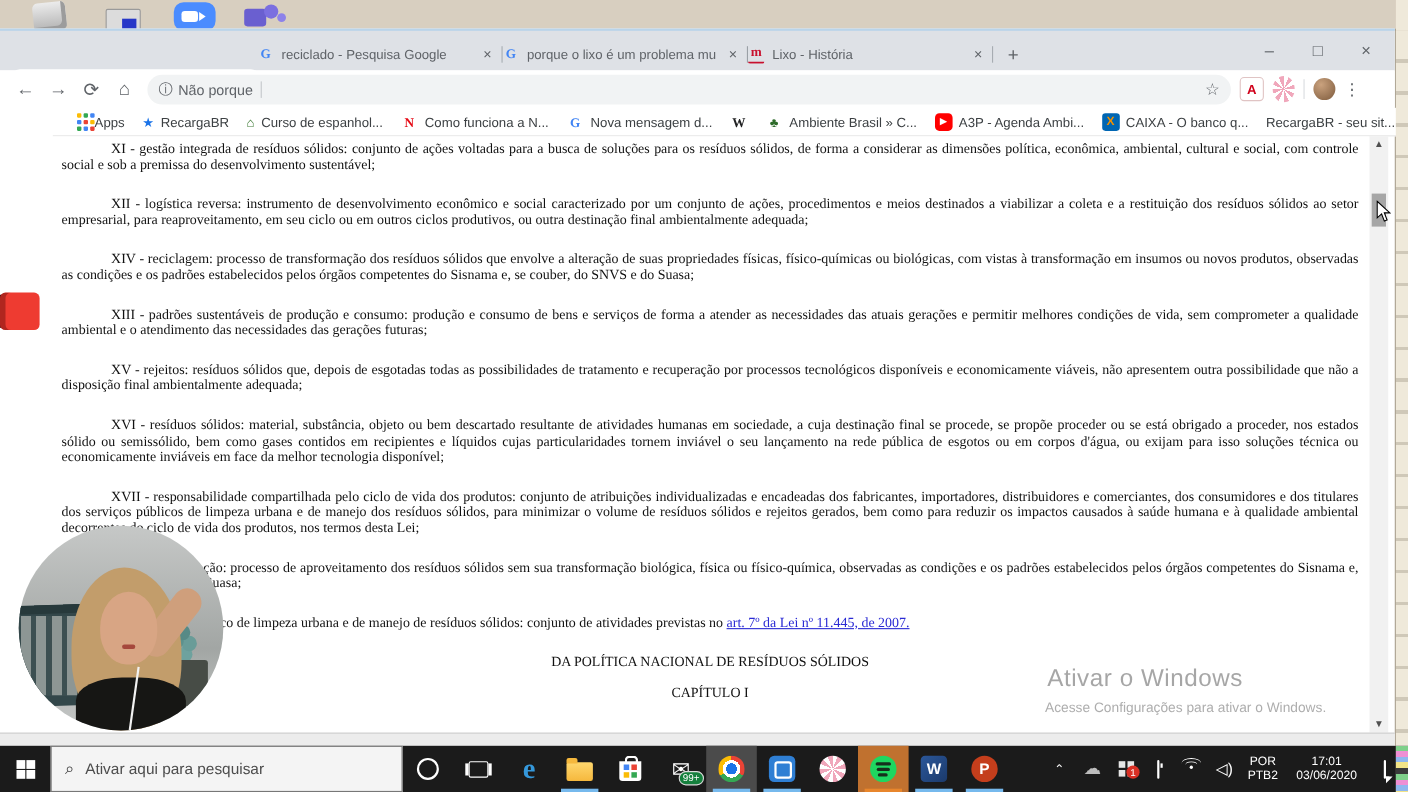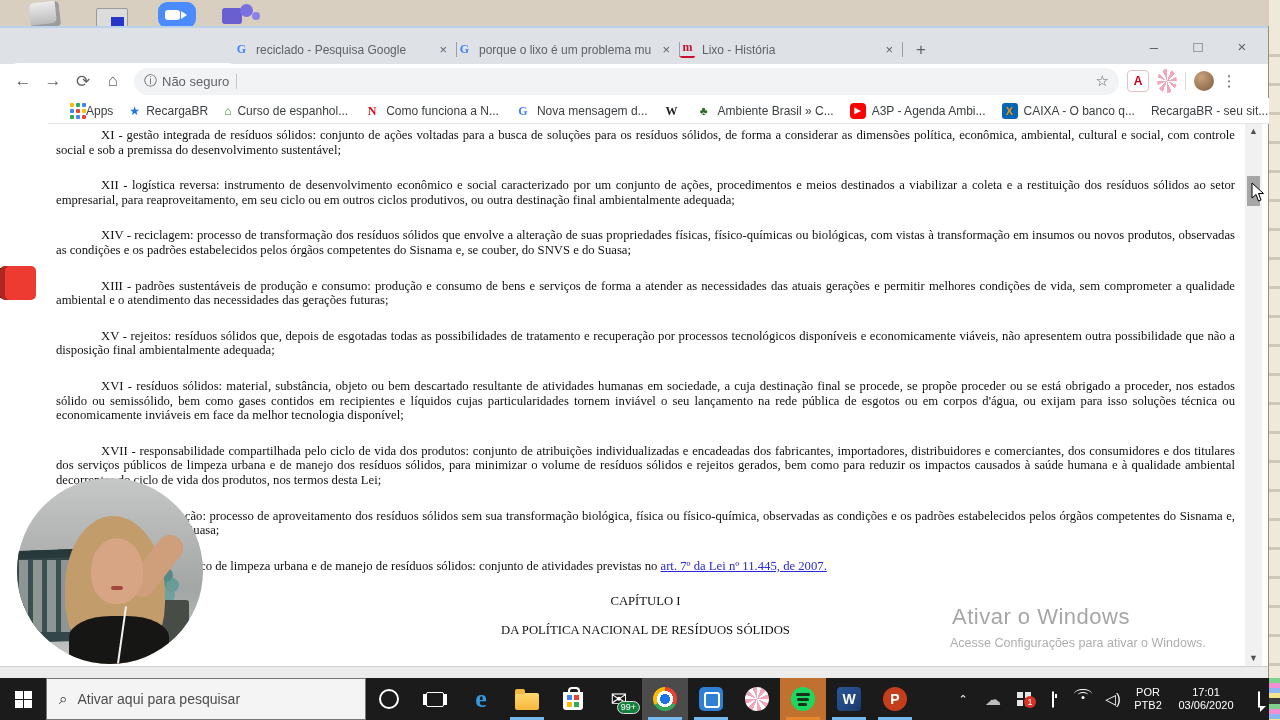--- a/index.html
+++ b/index.html
@@ -170,21 +170,21 @@
       <div class="winctl" style="right:4px;">×</div>
     </div>
 
     <div id="toolbar" class="abs">
       <div class="navbtn" style="margin-left:8px;">←</div>
       <div class="navbtn">→</div>
       <div class="navbtn">⟳</div>
       <div class="navbtn">⌂</div>
       <div id="omnibox">
         <span class="info">ⓘ</span>
-        <span class="sec">Não seguro</span>
+        <span class="sec">Não porque</span>
         <span class="div"></span>
         <span class="star">☆</span>
       </div>
       <span class="extico" style="background:#fff;border:1px solid #e0c4c4;color:#d0021b;">A</span>
       <span class="extico swirl" style="border-radius:50%;"></span>
       <span style="width:1px;height:18px;background:#dadce0;margin-left:8px;"></span>
       <span class="extico" style="border-radius:50%;background:radial-gradient(circle at 35% 30%,#caa27e,#7d5a3c);"></span>
       <span class="navbtn" style="font-size:15px;">⋮</span>
     </div>
 
@@ -236,22 +236,22 @@
       <div id="page">
         <p>XI - gestão integrada de resíduos sólidos: conjunto de ações voltadas para a busca de soluções para os resíduos sólidos, de forma a considerar as dimensões política, econômica, ambiental, cultural e social, com controle social e sob a premissa do desenvolvimento sustentável;</p>
         <p>XII - logística reversa: instrumento de desenvolvimento econômico e social caracterizado por um conjunto de ações, procedimentos e meios destinados a viabilizar a coleta e a restituição dos resíduos sólidos ao setor empresarial, para reaproveitamento, em seu ciclo ou em outros ciclos produtivos, ou outra destinação final ambientalmente adequada;</p>
         <p>XIV - reciclagem: processo de transformação dos resíduos sólidos que envolve a alteração de suas propriedades físicas, físico-químicas ou biológicas, com vistas à transformação em insumos ou novos produtos, observadas as condições e os padrões estabelecidos pelos órgãos competentes do Sisnama e, se couber, do SNVS e do Suasa;</p>
         <p>XIII - padrões sustentáveis de produção e consumo: produção e consumo de bens e serviços de forma a atender as necessidades das atuais gerações e permitir melhores condições de vida, sem comprometer a qualidade ambiental e o atendimento das necessidades das gerações futuras;</p>
         <p>XV - rejeitos: resíduos sólidos que, depois de esgotadas todas as possibilidades de tratamento e recuperação por processos tecnológicos disponíveis e economicamente viáveis, não apresentem outra possibilidade que não a disposição final ambientalmente adequada;</p>
         <p>XVI - resíduos sólidos: material, substância, objeto ou bem descartado resultante de atividades humanas em sociedade, a cuja destinação final se procede, se propõe proceder ou se está obrigado a proceder, nos estados sólido ou semissólido, bem como gases contidos em recipientes e líquidos cujas particularidades tornem inviável o seu lançamento na rede pública de esgotos ou em corpos d'água, ou exijam para isso soluções técnica ou economicamente inviáveis em face da melhor tecnologia disponível;</p>
         <p>XVII - responsabilidade compartilhada pelo ciclo de vida dos produtos: conjunto de atribuições individualizadas e encadeadas dos fabricantes, importadores, distribuidores e comerciantes, dos consumidores e dos titulares dos serviços públicos de limpeza urbana e de manejo dos resíduos sólidos, para minimizar o volume de resíduos sólidos e rejeitos gerados, bem como para reduzir os impactos causados à saúde humana e à qualidade ambiental decorrentes do ciclo de vida dos produtos, nos termos desta Lei;</p>
         <p>XVIII - reutilização: processo de aproveitamento dos resíduos sólidos sem sua transformação biológica, física ou físico-química, observadas as condições e os padrões estabelecidos pelos órgãos competentes do Sisnama e, se couber, do SNVS e do Suasa;</p>
         <p><span>XIX - serviço público de limpeza urbana e de manejo de resíduos sólidos: conjunto de atividades previstas no </span><a>art. 7º da Lei nº 11.445, de 2007.</a></p>
+        <p class="center">DA POLÍTICA NACIONAL DE RESÍDUOS SÓLIDOS</p>
         <p class="center">CAPÍTULO I</p>
-        <p class="center">DA POLÍTICA NACIONAL DE RESÍDUOS SÓLIDOS</p>
 
       </div>
     </div>
 
     <div id="sbar" class="abs">
       <div class="arr" style="top:0;">▲</div>
       <div id="sthumb"></div>
       <div class="arr" style="bottom:0;">▼</div>
     </div>
 

